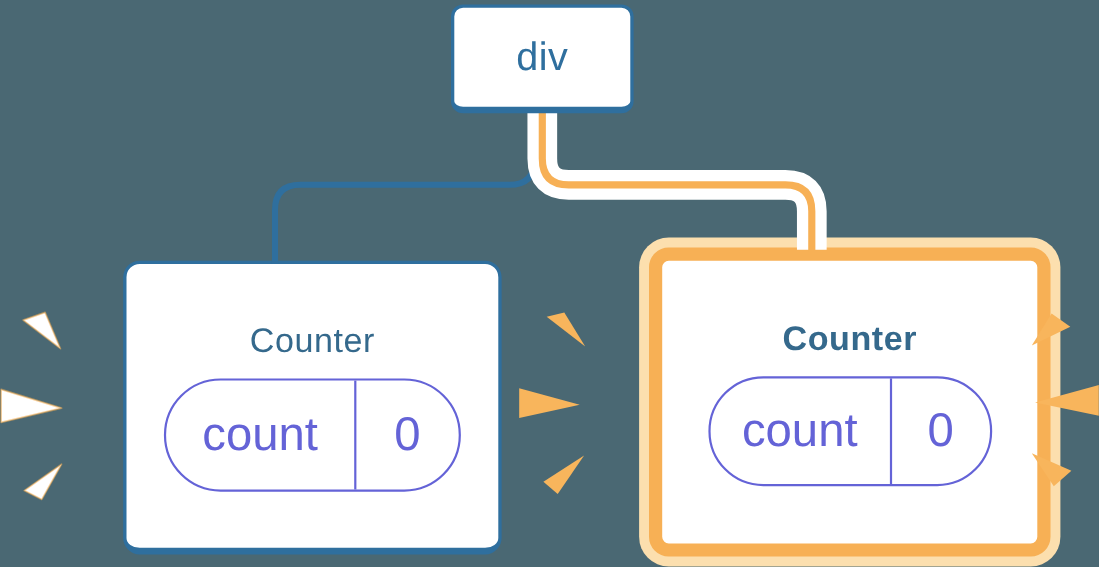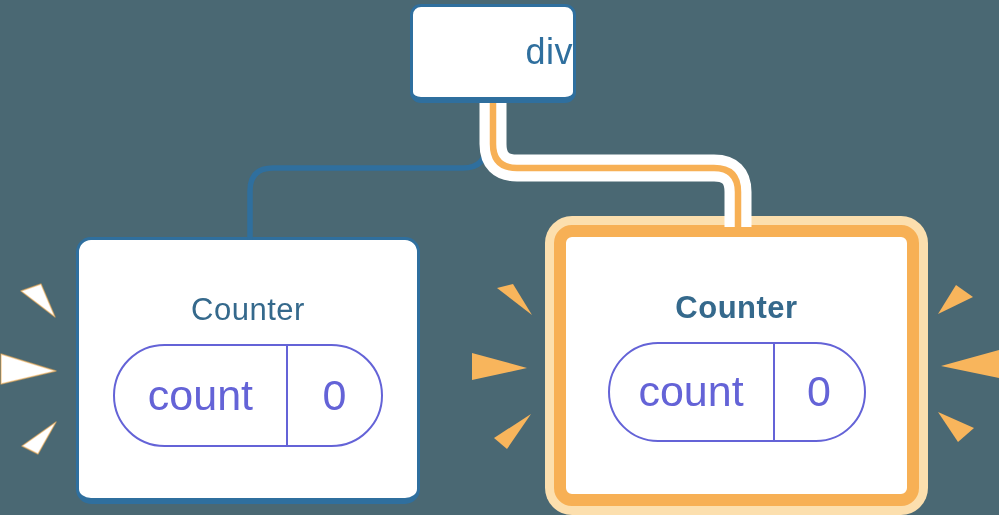--- a/index.html
+++ b/index.html
@@ -16,39 +16,40 @@
 
   .node-box {
     position: absolute;
     left: 410px; top: 4px;
     width: 166px; height: 99px;
     background: #ffffff;
     border: 3px solid #2f6f9e;
     border-bottom-width: 6px;
     border-radius: 11px;
     box-sizing: border-box;
-    display: flex; align-items: center; justify-content: flex-end;
+    display: flex; align-items: center; justify-content: center;
     z-index: 10;
   }
   .node-label {
     font-size: 36px;
     color: #2f6f9e;
     letter-spacing: 0.5px;
   }
 
   .card {
     position: absolute;
     box-sizing: border-box;
     background: #ffffff;
     display: flex;
     flex-direction: column;
     align-items: center;
     justify-content: center;
     gap: 16px;
     z-index: 1;
+    margin-left: 36px;
   }
   .card-left {
     left: 76px; top: 237px;
     width: 344px; height: 267px;
     border: 3px solid #2f6f9e;
     border-bottom-width: 6px;
     border-radius: 15px;
   }
   .card-right {
     left: 554px; top: 225px;

